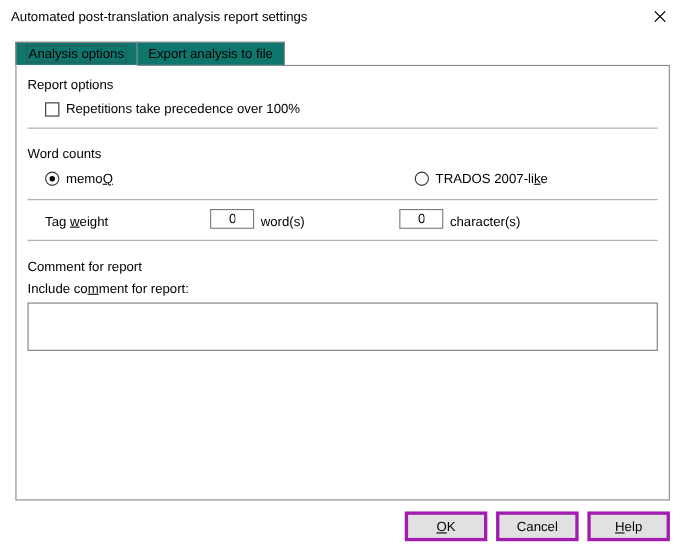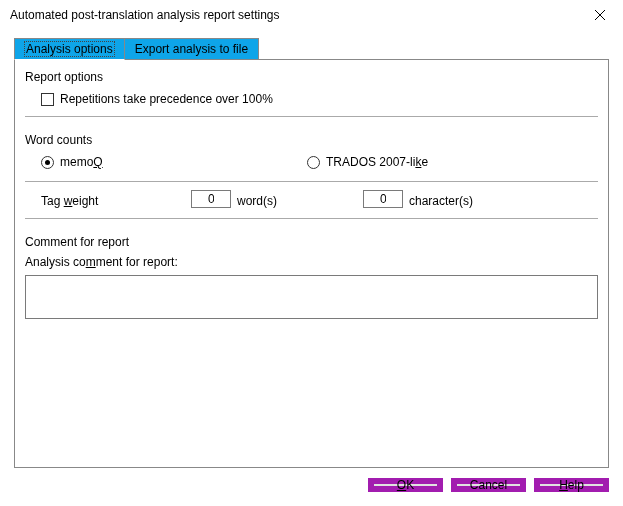--- a/index.html
+++ b/index.html
@@ -50,21 +50,21 @@
     display: flex;
     align-items: flex-end;
     position: relative;
     z-index: 2;
   }
   .tab {
     border: 1px solid #888;
     border-bottom: none;
     padding: 3px 10px 3px 10px;
     font-size: 12px;
-    background: #0ea5e9;
+    background: #0f766e;
     position: relative;
     margin-right: 0;
   }
   .tab.active {
     border-bottom: 1px solid #fff;
     margin-bottom: -1px;
   }
   .tab.inactive {
     border-left: none;
   }
@@ -139,21 +139,21 @@
   .radio-outer.selected .radio-inner { display: block; }
   .radio-row {
     display: flex;
     padding: 2px 0 8px 16px;
   }
   .radio-item {
     display: flex;
     align-items: center;
     gap: 6px;
   }
-  .radio-item.first { width: 266px; }
+  .radio-item.first { width: 336px; }
   .tagweight-row {
     display: flex;
     align-items: flex-end;
     padding: 2px 0 6px 16px;
   }
   .tagweight-label { width: 150px; }
   .num-input {
     width: 40px;
     height: 18px;
     border: 1px solid #7a7a7a;
@@ -174,22 +174,22 @@
     margin-top: 6px;
   }
   .button-bar {
     display: flex;
     justify-content: flex-end;
     gap: 8px;
     padding: 10px 14px 14px 14px;
   }
   .btn {
     width: 75px;
-    height: 14px;
-    border: 6px solid #a21caf;
+    height: 27px;
+    border: 3px solid #a21caf;
     background: #e1e1e1;
     font-size: 12px;
     font-family: inherit;
     text-align: center;
     display: inline-flex;
     align-items: center;
     justify-content: center;
     cursor: default;
   }
   .underline { text-decoration: underline; }
@@ -258,21 +258,21 @@
           <span class="unit-label">word(s)</span>
           <input class="num-input" value="0,00" style="">
           <span style="margin-left:6px">character(s)</span>
         </div>
 
         <hr class="hr">
       </div>
 
       <div class="group">
         <div class="group-legend">Comment for report</div>
-        <div style="padding:0 0 0 0;"><span>Analysis co</span><span class="underline">m</span><span>ment for report:</span></div>
+        <div style="padding:0 0 0 0;"><span>Include co</span><span class="underline">m</span><span>ment for report:</span></div>
         <textarea class="comment-area" style=""></textarea>
       </div>
 
     </div>
   </div>
 
   <div class="button-bar">
     <button class="btn">
         <span><span class="underline">O</span><span>K</span></span>
       </button>

